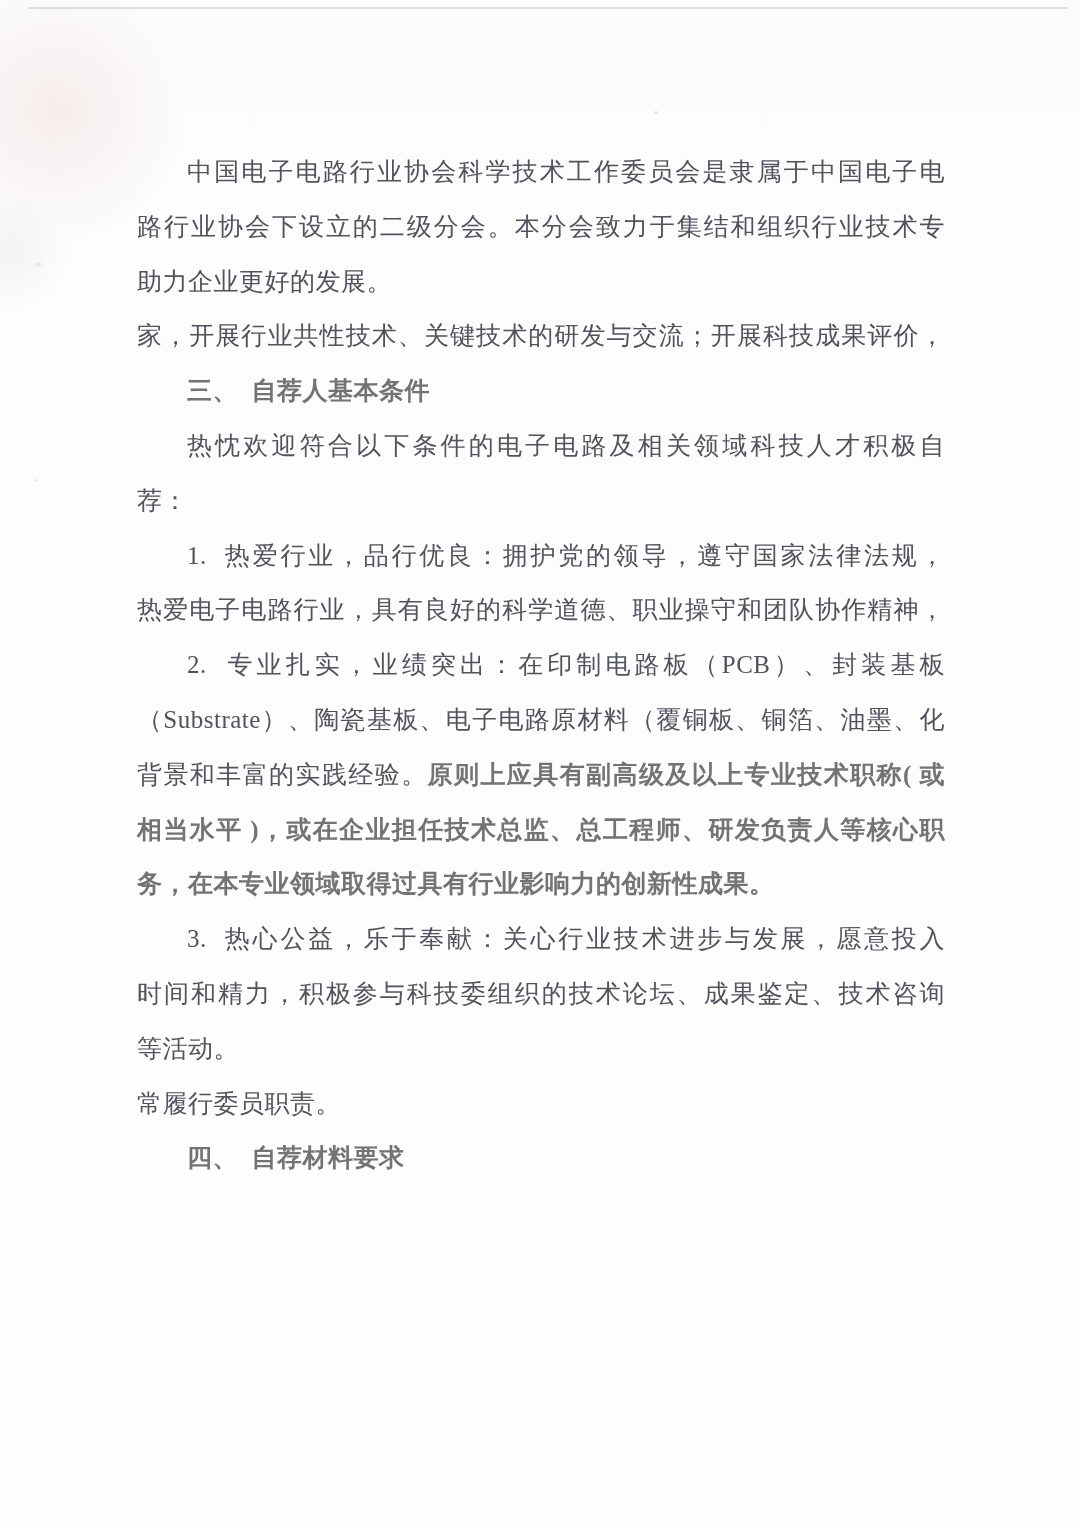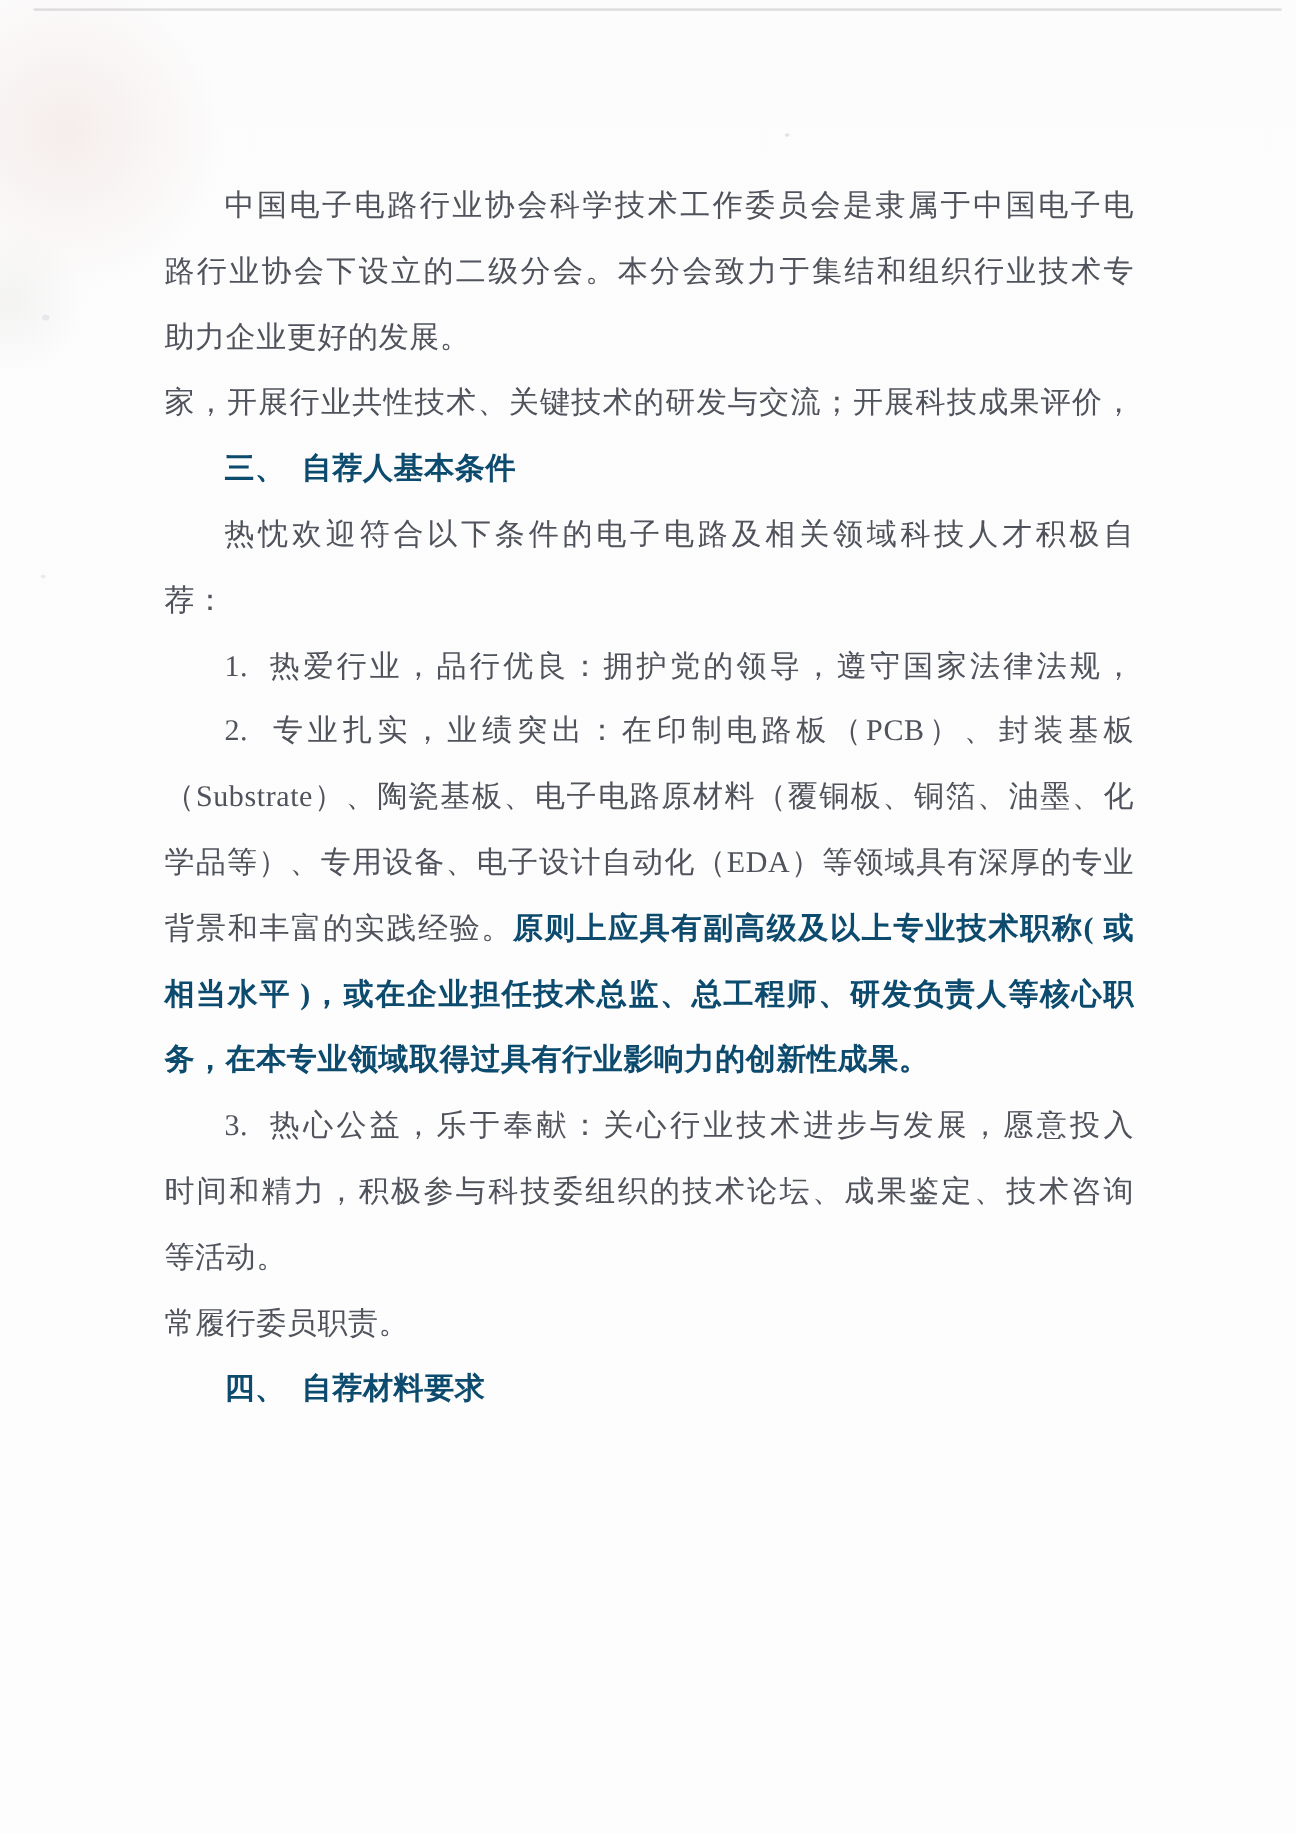--- a/index.html
+++ b/index.html
@@ -62,21 +62,21 @@
     white-space: nowrap;
   }
   .line.end {
     text-align-last: left;
   }
   .line.indent {
     padding-left: 50px;
   }
   .bold {
     font-weight: 700;
-    color: #0c4a6e;
+    color: #737373;
   }
 </style>
 </head>
 <body>
 
 <div class="page">
   <div class="scan-line"></div>
   <div class="speck"></div>
 
   <div class="textblock">
@@ -84,24 +84,24 @@
     <div class="line">路行业协会下设立的二级分会。本分会致力于集结和组织行业技术专</div>
     <div class="line end">助力企业更好的发展。</div>
     <div class="line">家，开展行业共性技术、关键技术的研发与交流；开展科技成果评价，</div>
 
     <div class="line indent end bold">三、&nbsp;&nbsp;自荐人基本条件</div>
 
     <div class="line indent">热忱欢迎符合以下条件的电子电路及相关领域科技人才积极自</div>
     <div class="line end">荐：</div>
 
     <div class="line indent">1.&nbsp;&nbsp;热爱行业，品行优良：拥护党的领导，遵守国家法律法规，</div>
+    <div class="line">热爱电子电路行业，具有良好的科学道德、职业操守和团队协作精神，</div>
 
     <div class="line indent">2.&nbsp;&nbsp;专业扎实，业绩突出：在印制电路板（PCB）、封装基板</div>
     <div class="line">（Substrate）、陶瓷基板、电子电路原材料（覆铜板、铜箔、油墨、化</div>
-    <div class="line">学品等）、专用设备、电子设计自动化（EDA）等领域具有深厚的专业</div>
     <div class="line"><span>背景和丰富的实践经验。</span><span class="bold">原则上应具有副高级及以上专业技术职称(&nbsp;或</span></div>
     <div class="line bold">相当水平&nbsp;)，或在企业担任技术总监、总工程师、研发负责人等核心职</div>
     <div class="line end bold">务，在本专业领域取得过具有行业影响力的创新性成果。</div>
 
     <div class="line indent">3.&nbsp;&nbsp;热心公益，乐于奉献：关心行业技术进步与发展，愿意投入</div>
     <div class="line">时间和精力，积极参与科技委组织的技术论坛、成果鉴定、技术咨询</div>
     <div class="line end">等活动。</div>
 
     <div class="line end">常履行委员职责。</div>
 

